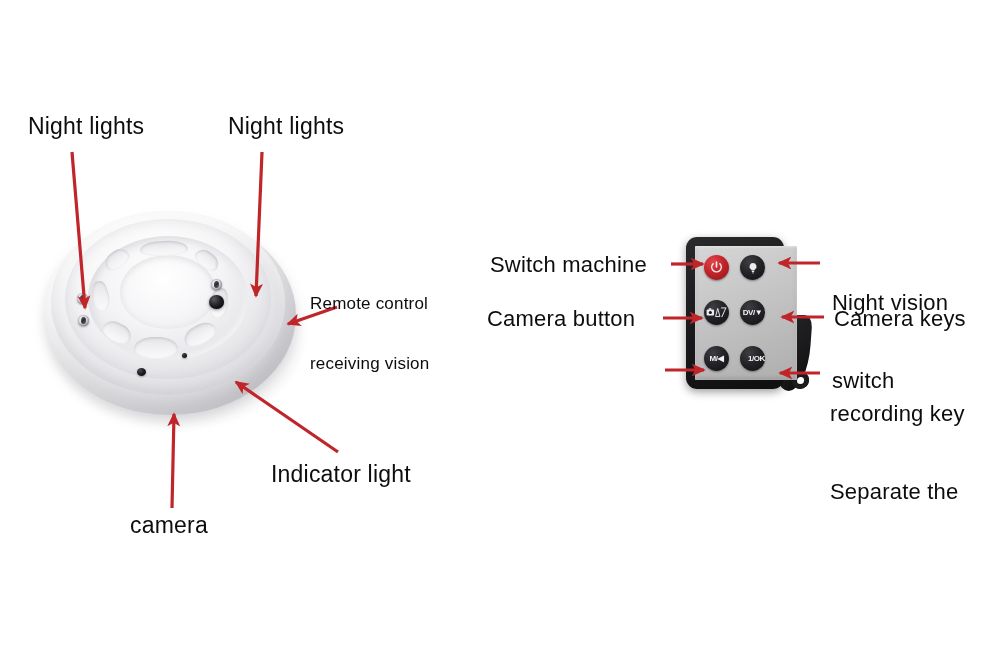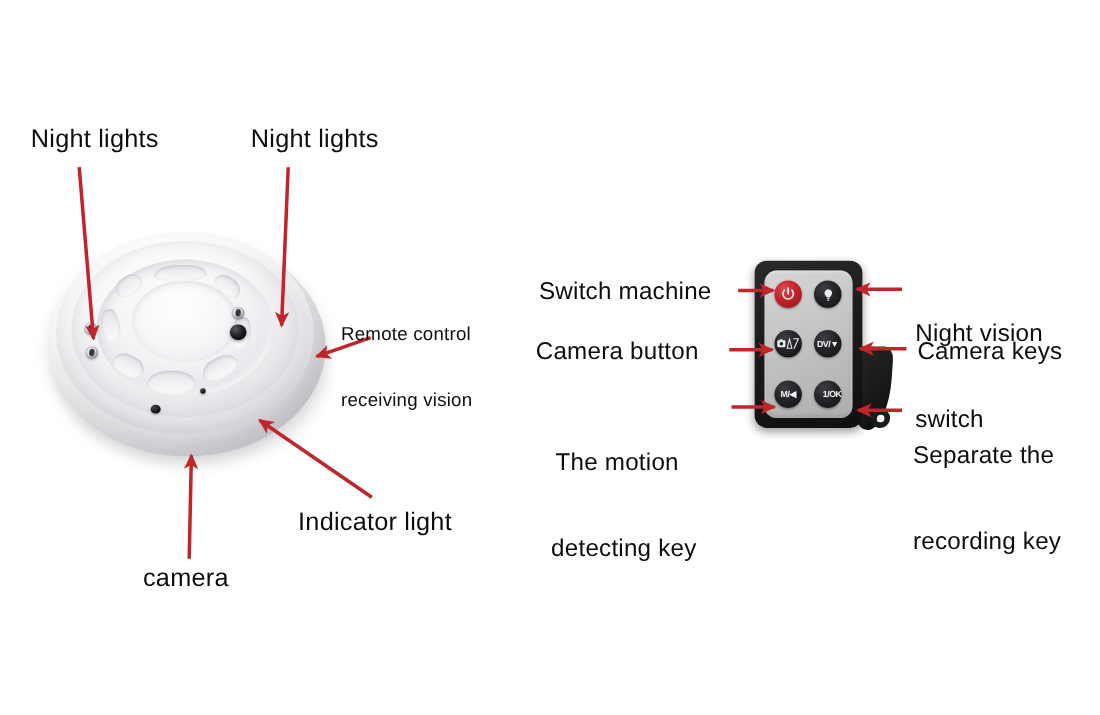--- a/index.html
+++ b/index.html
@@ -172,23 +172,23 @@
     left: 0; top: 0;
     width: 98px;
     height: 152px;
     border-radius: 11px;
     background: linear-gradient(160deg, #2a2a2c 0%, #1b1b1d 45%, #0f0f11 100%);
     box-shadow: 0 3px 8px rgba(40,40,45,0.45);
   }
   .rem-pad {
     position: absolute;
     left: 9px; top: 9px;
-    width: 80px;
+    width: 102px;
     height: 134px;
-    border-radius: 11px;
+    border-radius: 1px;
     background: linear-gradient(158deg, #d6d6d6 0%, #c6c6c6 40%, #b9b9b9 72%, #aeaeae 100%);
     box-shadow: inset 0 1px 3px rgba(255,255,255,0.55), inset 0 -2px 4px rgba(110,110,115,0.35);
   }
   .btn {
     position: absolute;
     width: 25px; height: 25px;
     border-radius: 50%;
     display: flex;
     align-items: center;
     justify-content: center;
@@ -341,30 +341,26 @@
   </div>
 
   <div class="lbl lbl-lg" style="left:271px; top:461px;">Indicator light</div>
 
   <div class="lbl lbl-lg" style="left:130px; top:512px;">camera</div>
 
   <div class="lbl lbl-md" style="left:490px; top:252px;">Switch machine</div>
 
   <div class="lbl lbl-md" style="left:487px; top:306px;">Camera button</div>
 
-  <div class="lbl lbl-md" style="left:505px; top:355px;">
-    <div>The motion</div>
-    <div style="margin-left:-4px;">detecting key</div>
-  </div>
 
   <div class="lbl lbl-md" style="left:832px; top:238px;">
     <div>Night vision</div>
     <div>switch</div>
   </div>
 
   <div class="lbl lbl-md" style="left:834px; top:306px;">Camera keys</div>
 
   <div class="lbl lbl-md" style="left:830px; top:349px;">
+    <div>recording key</div>
     <div>Separate the</div>
-    <div>recording key</div>
   </div>
 
 </div>
 
 </body></html>

